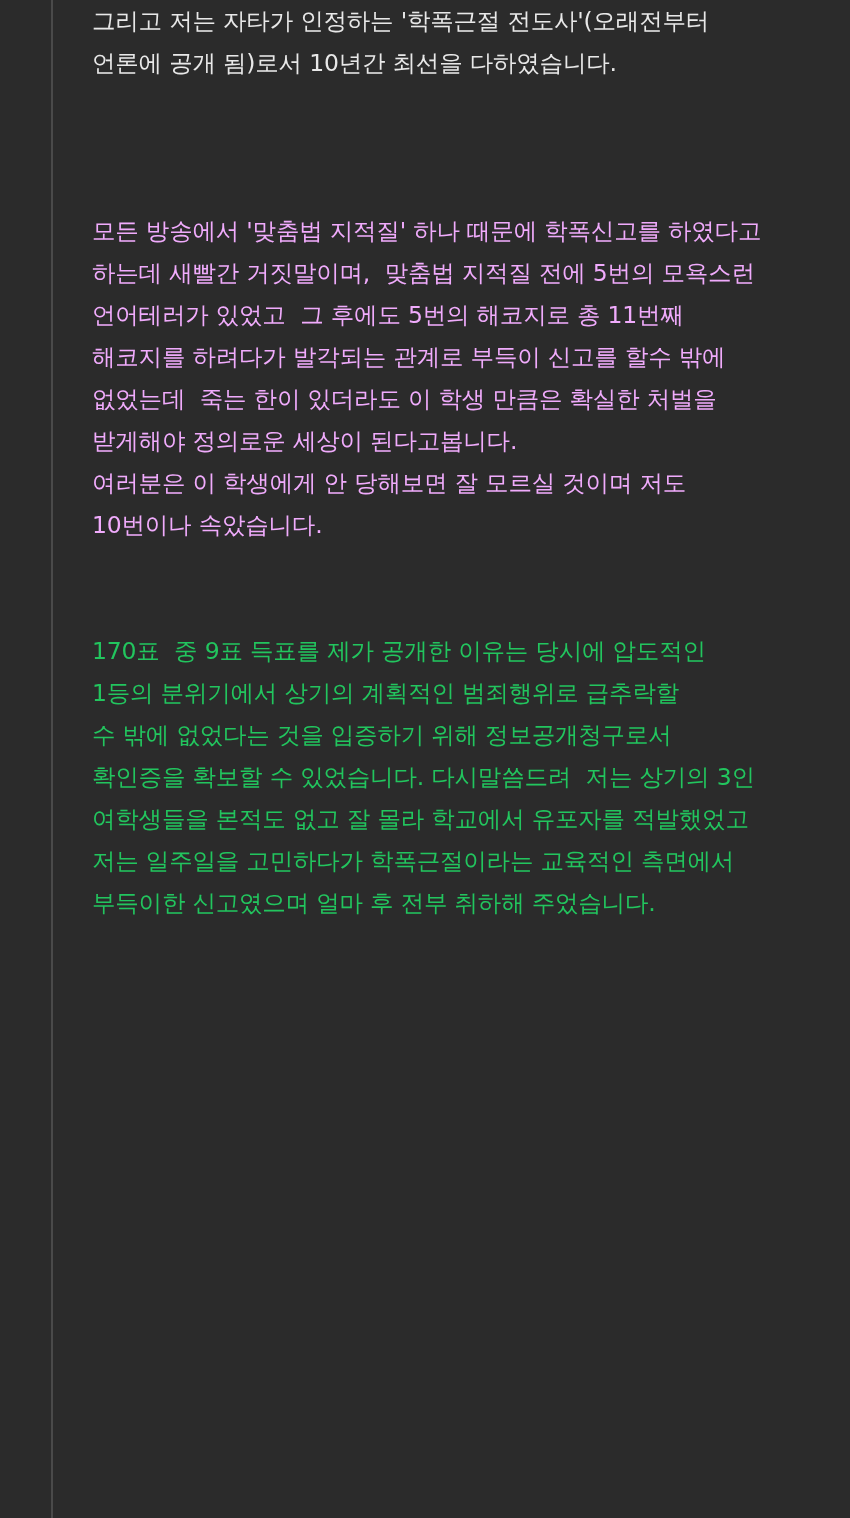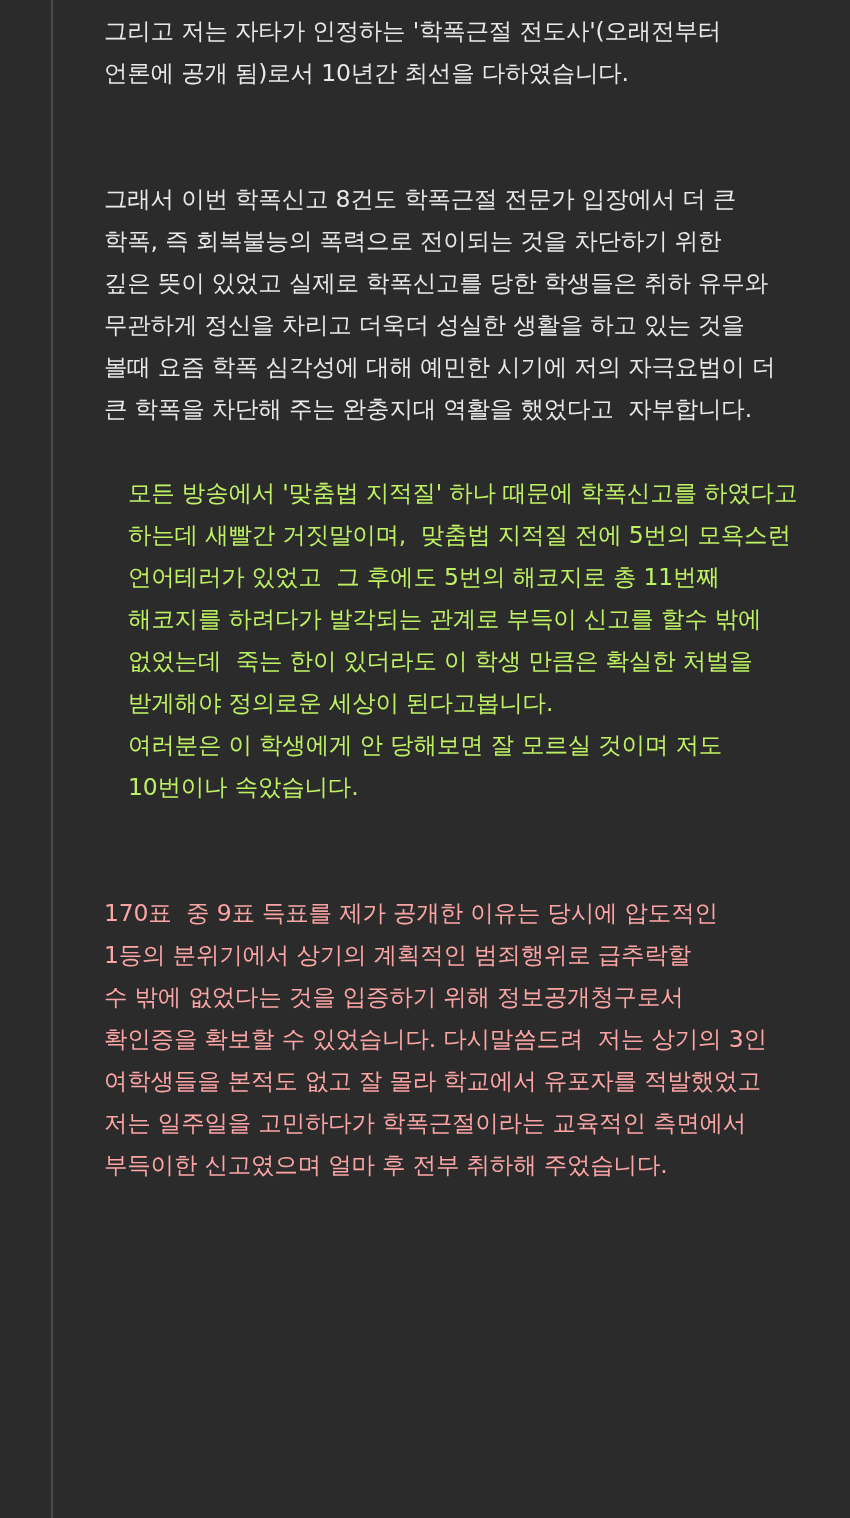--- a/index.html
+++ b/index.html
@@ -24,24 +24,24 @@
   .rail {
     position: absolute;
     left: 51px;
     top: 0;
     width: 2px;
     height: 1518px;
     background: #4a4a4a;
   }
   .content {
     position: absolute;
-    left: 104px;
+    left: 92px;
     top: 0;
     width: 720px;
-    padding-top: 10px;
+    padding-top: 0;
     box-sizing: border-box;
   }
   .para {
     color: #e8e8e8;
     font-size: 23.5px;
     line-height: 42px;
     letter-spacing: -0.2px;
     white-space: pre-wrap;
     margin: 0;
     font-weight: 400;
@@ -58,41 +58,35 @@
   <div class="rail" style="background: rgb(74, 74, 74);"></div>
 
   <div class="content">
 
     <p class="para" style="color: rgb(232, 232, 232);">그리고 저는 자타가 인정하는 '학폭근절 전도사'(오래전부터
 언론에 공개 됨)로서 10년간 최선을 다하였습니다.</p>
     <div class="gap"></div>
 
     <div class="gap"></div>
 
-    <p class="para" style="color: rgb(232, 232, 232);">그래서 이번 학폭신고 8건도 학폭근절 전문가 입장에서 더 큰
-학폭, 즉 회복불능의 폭력으로 전이되는 것을 차단하기 위한
-깊은 뜻이 있었고 실제로 학폭신고를 당한 학생들은 취하 유무와
-무관하게 정신을 차리고 더욱더 성실한 생활을 하고 있는 것을
-볼때 요즘 학폭 심각성에 대해 예민한 시기에 저의 자극요법이 더
-큰 학폭을 차단해 주는 완충지대 역활을 했었다고  자부합니다.</p>
     <div class="gap"></div>
 
-    <p class="para" style="color: #bef264; margin-left: 24px;">모든 방송에서 '맞춤법 지적질' 하나 때문에 학폭신고를 하였다고
+    <p class="para" style="color: #f0abfc;">모든 방송에서 '맞춤법 지적질' 하나 때문에 학폭신고를 하였다고
 하는데 새빨간 거짓말이며,  맞춤법 지적질 전에 5번의 모욕스런
 언어테러가 있었고  그 후에도 5번의 해코지로 총 11번째
 해코지를 하려다가 발각되는 관계로 부득이 신고를 할수 밖에
 없었는데  죽는 한이 있더라도 이 학생 만큼은 확실한 처벌을
 받게해야 정의로운 세상이 된다고봅니다.
 여러분은 이 학생에게 안 당해보면 잘 모르실 것이며 저도
 10번이나 속았습니다.</p>
     <div class="gap"></div>
 
     <div class="gap"></div>
 
-    <p class="para" style="color: #fca5a5;">170표  중 9표 득표를 제가 공개한 이유는 당시에 압도적인
+    <p class="para" style="color: #22c55e;">170표  중 9표 득표를 제가 공개한 이유는 당시에 압도적인
 1등의 분위기에서 상기의 계획적인 범죄행위로 급추락할
 수 밖에 없었다는 것을 입증하기 위해 정보공개청구로서
 확인증을 확보할 수 있었습니다. 다시말씀드려  저는 상기의 3인
 여학생들을 본적도 없고 잘 몰라 학교에서 유포자를 적발했었고
 저는 일주일을 고민하다가 학폭근절이라는 교육적인 측면에서
 부득이한 신고였으며 얼마 후 전부 취하해 주었습니다.</p>
 
   </div>
 </div>
 

